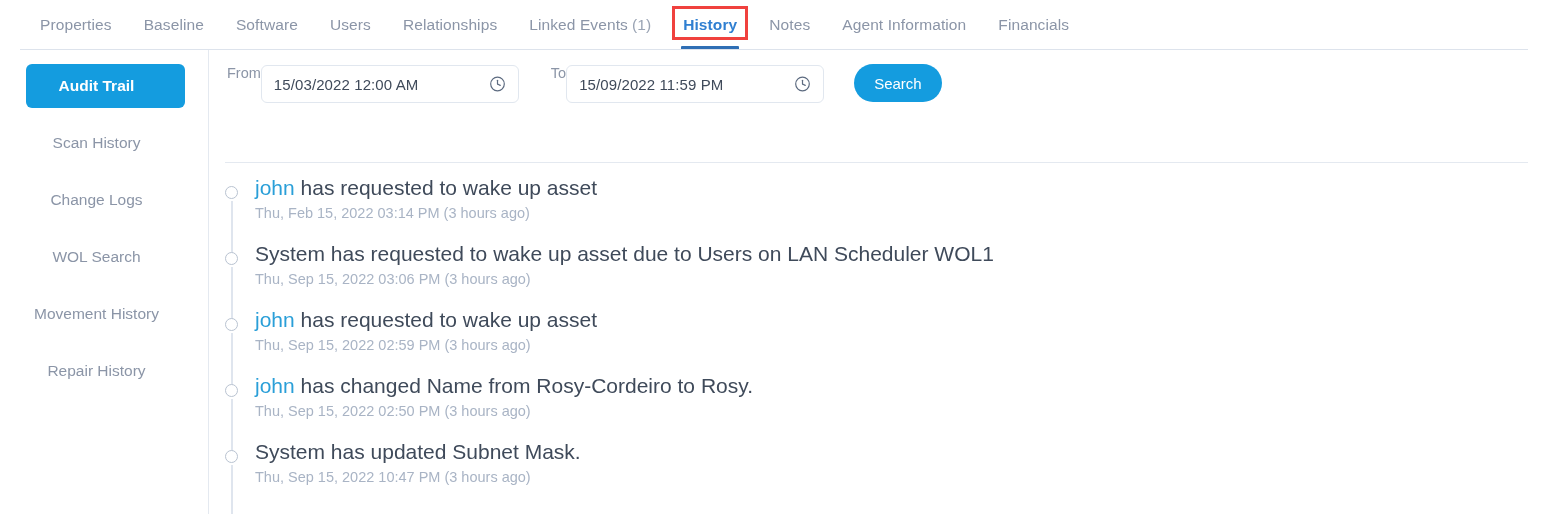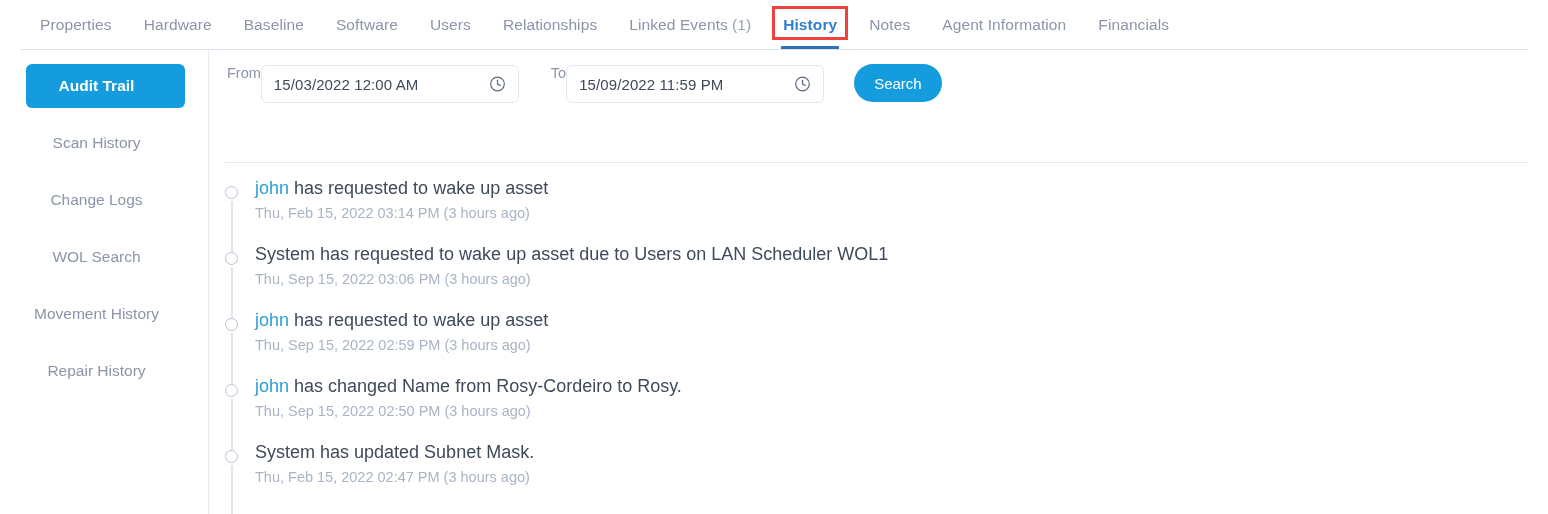--- a/index.html
+++ b/index.html
@@ -143,42 +143,39 @@
     border-radius: 50%;
     background: #fff;
     box-sizing: border-box;
   }
   .tl-line {
     position: absolute; left: 6px; top: 23px;
     width: 1.5px; height: 52px;
     background: #dfe5ee;
   }
   .tl-title {
-    font-size: 18px; color: #3f4a5a;
+    font-size: 21px; color: #3f4a5a;
     line-height: 20px;
     white-space: nowrap;
   }
   .tl-title .actor { color: #2a9fd8; cursor: pointer; }
   .tl-time {
     font-size: 14.5px; color: #a9b4c5;
     line-height: 20px; margin-top: 5px;
     white-space: nowrap;
   }
 </style>
 </head>
 <body>
 
 <div class="page">
 
   <div class="tabbar">
       <div class="tab">
         <span>Properties</span>
-      </div>
-      <div class="tab">
-        <span>Hardware</span>
       </div>
       <div class="tab">
         <span>Baseline</span>
       </div>
       <div class="tab">
         <span>Software</span>
       </div>
       <div class="tab">
         <span>Users</span>
       </div>
@@ -288,17 +285,17 @@
         <div class="tl-item">
           <span class="tl-dot"></span>
           <span class="tl-line"></span>
           <div class="tl-title"><span class="actor">john</span><span> has changed Name from Rosy-Cordeiro to Rosy.</span></div>
           <div class="tl-time">Thu, Sep 15, 2022 02:50 PM (3 hours ago)</div>
         </div>
         <div class="tl-item">
           <span class="tl-dot"></span>
           <span class="tl-line"></span>
           <div class="tl-title"><span>System has updated Subnet Mask.</span></div>
-          <div class="tl-time">Thu, Feb 15, 2022 02:47 PM (3 hours ago)</div>
+          <div class="tl-time">Thu, Sep 15, 2022 10:47 PM (3 hours ago)</div>
         </div>
       </div>
   </div>
 </div>
 
 </body></html>

